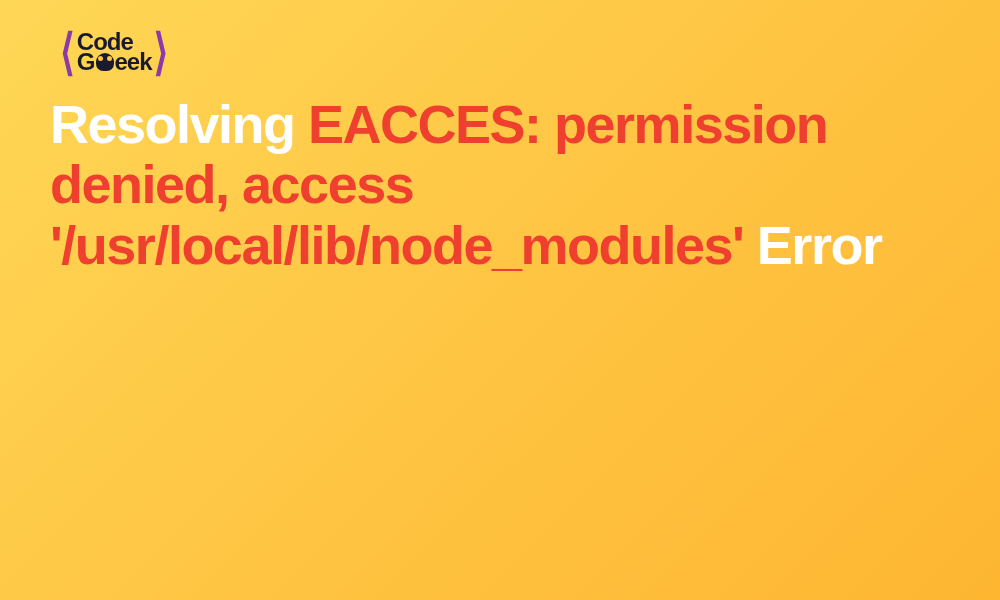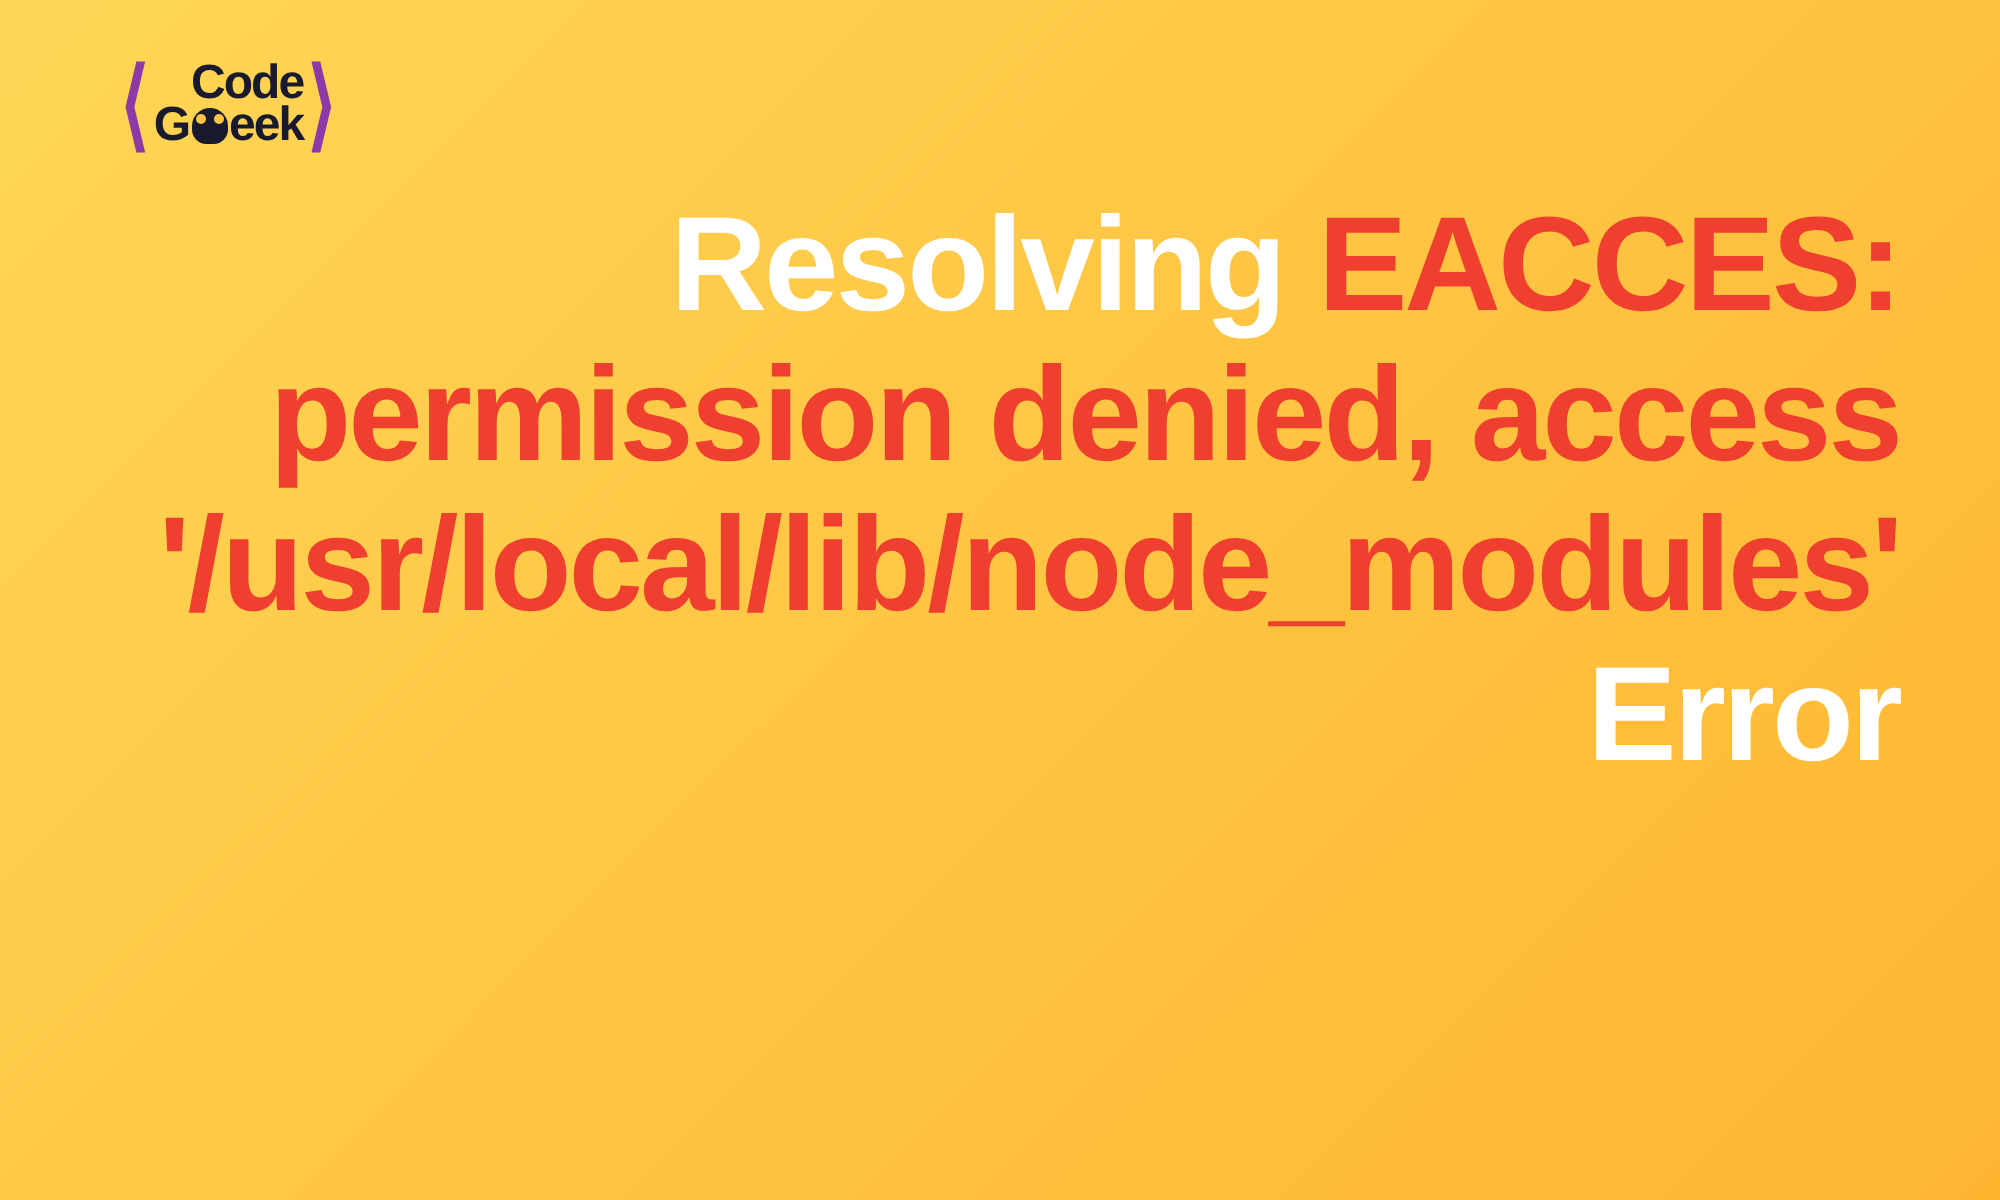--- a/index.html
+++ b/index.html
@@ -36,21 +36,20 @@
     font-weight: 900;
     color: #8b3aa8;
     font-family: Arial, sans-serif;
     transform: scaleY(1.3);
   }
   .logo-text {
     display: flex;
     flex-direction: column;
     line-height: 0.85;
     margin: 0 2px;
-    text-align: right;
   }
   .logo-code {
     font-size: 24px;
     font-weight: 900;
     color: #1a1a2e;
     letter-spacing: -1px;
   }
   .logo-geek {
     font-size: 24px;
     font-weight: 900;
@@ -82,25 +81,24 @@
     content: '';
     position: absolute;
     width: 5px;
     height: 5px;
     background: #fec543;
     border-radius: 50%;
     top: 3px;
     right: 2px;
   }
   .title {
-    font-size: 67px;
+    font-size: 54px;
     font-weight: 800;
     line-height: 1.12;
     letter-spacing: -1.5px;
-    text-align: right;
   }
   .white-text {
     color: #ffffff;
   }
   .red-text {
     color: #ef3f2e;
   }
 </style>
 </head>
 <body>

